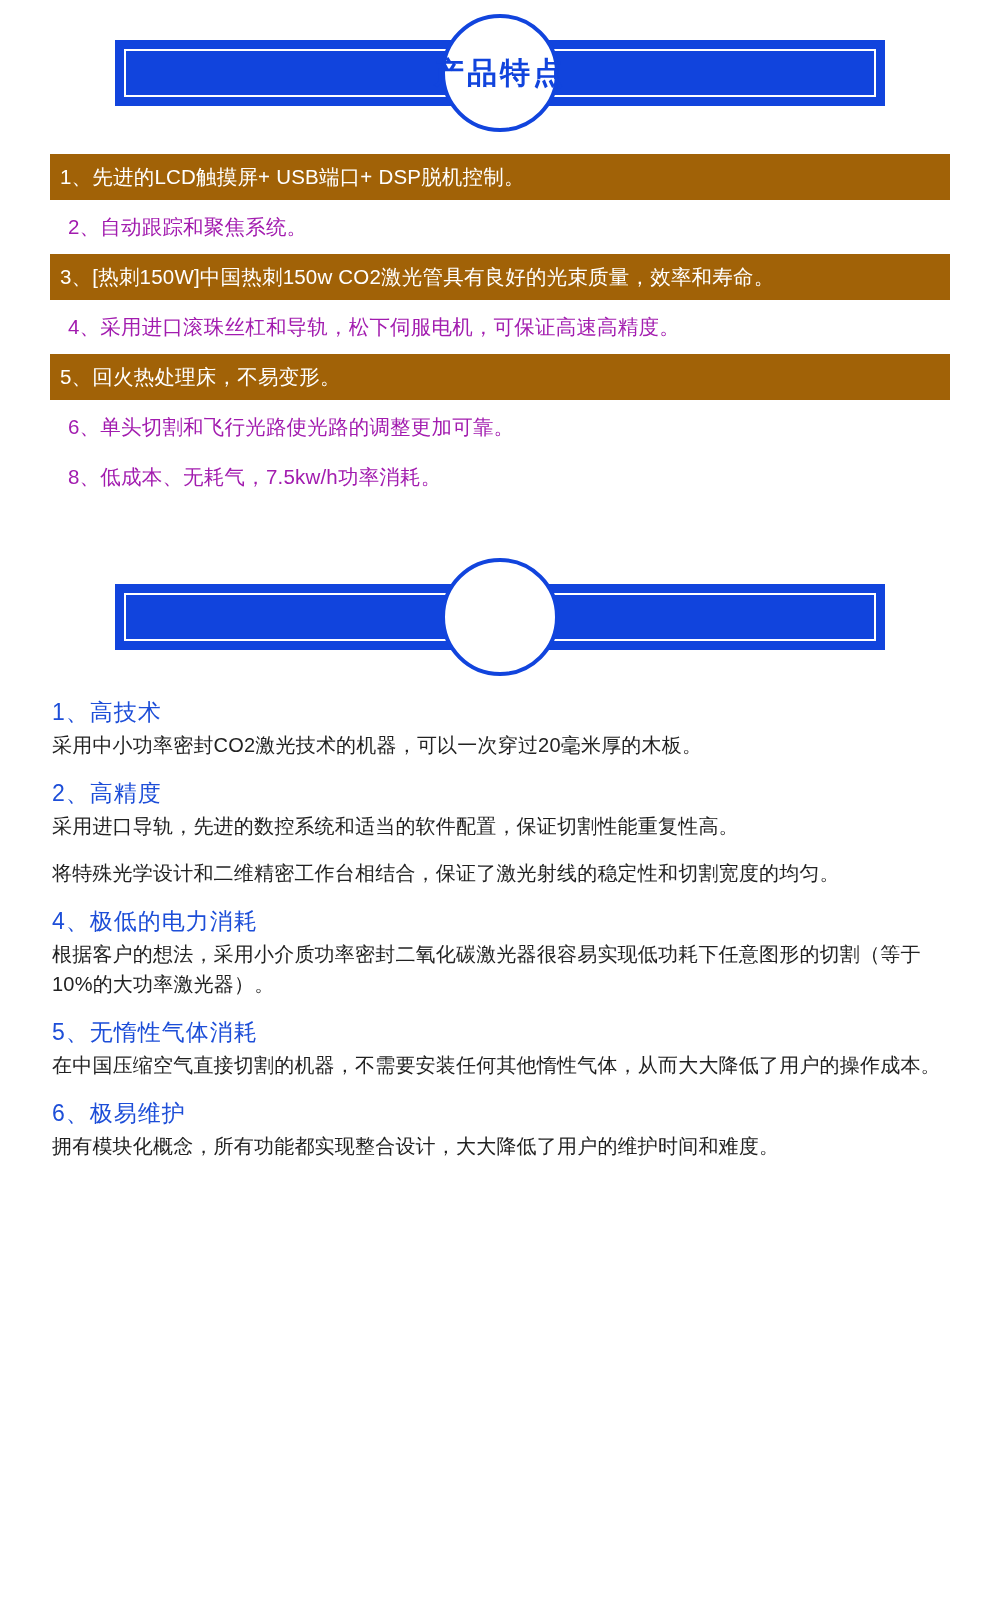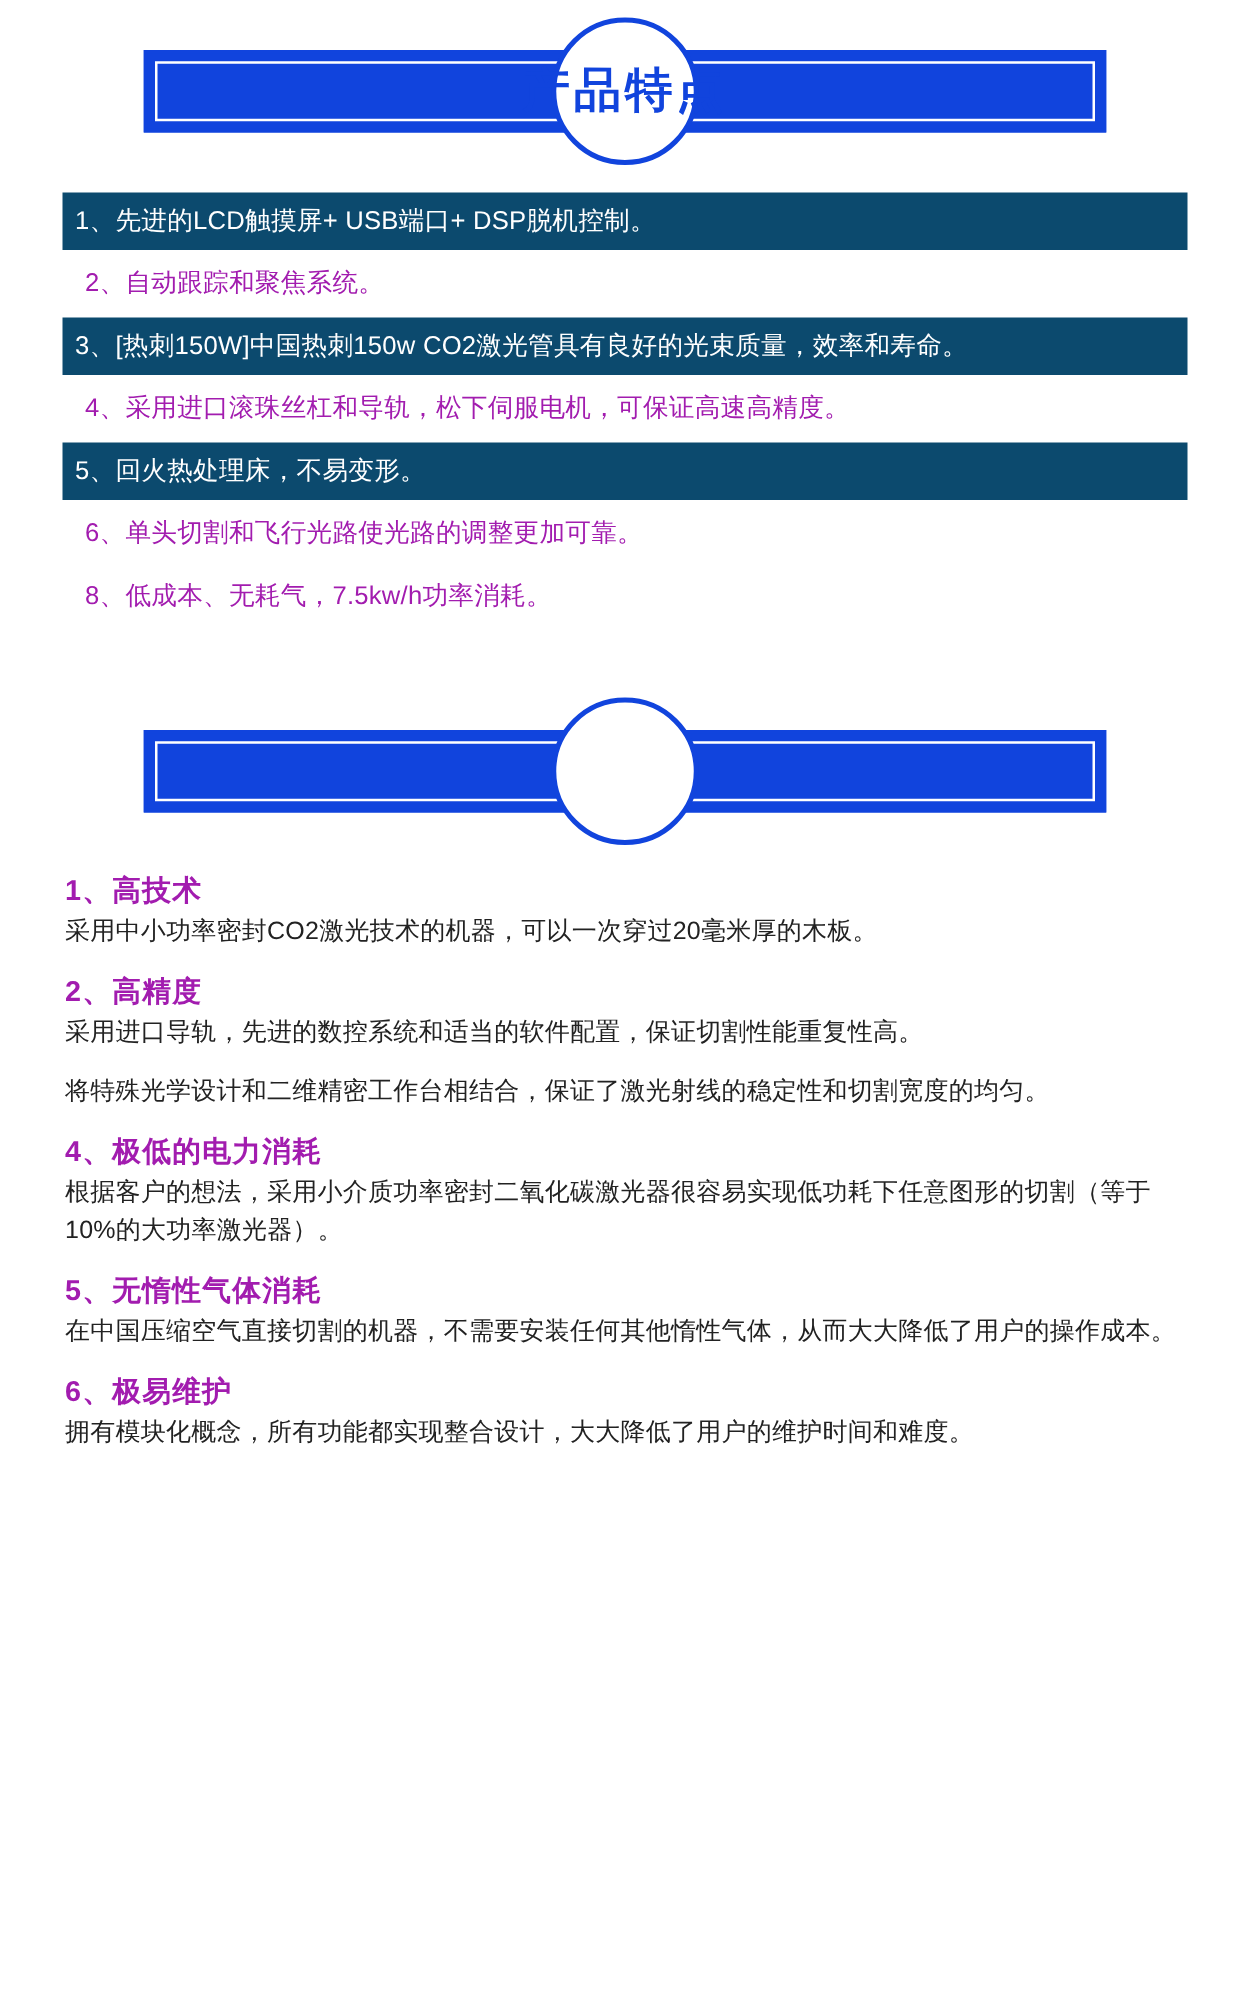--- a/index.html
+++ b/index.html
@@ -58,61 +58,61 @@
     background: #ffffff;
     border: 4px solid #1144dd;
     box-sizing: border-box;
   }
   .banner-title {
     position: absolute;
     left: 0;
     right: 0;
     top: 29px;
     text-align: center;
-    font-size: 38px;
+    font-size: 30px;
     font-weight: bold;
     color: #1144dd;
     letter-spacing: 3px;
     line-height: 60px;
     z-index: 5;
   }
 
   
   .features {
     margin: 22px 50px 0 50px;
   }
   .feature-row {
     font-size: 20.5px;
     line-height: 30px;
     padding: 8px 12px 8px 10px;
     margin-bottom: 4px;
     letter-spacing: 0.2px;
   }
   .feature-row.hl {
-    background: #0c4a6e;
+    background: #a16207;
     color: #ffffff;
     font-weight: normal;
   }
   .feature-row.plain {
     background: transparent;
     color: #a21caf;
     padding-left: 18px;
   }
 
   
   .advantages {
     margin: 20px 52px 0 52px;
   }
   .adv-item {
     margin-bottom: 17px;
   }
   .adv-title {
-    color: #a21caf;
+    color: #1d4ed8;
     font-size: 23px;
-    font-weight: bold;
+    font-weight: normal;
     line-height: 32px;
     letter-spacing: 1px;
   }
   .adv-body {
     font-size: 20px;
     line-height: 30px;
     color: #222222;
     margin-top: 2px;
     letter-spacing: 0.2px;
   }

